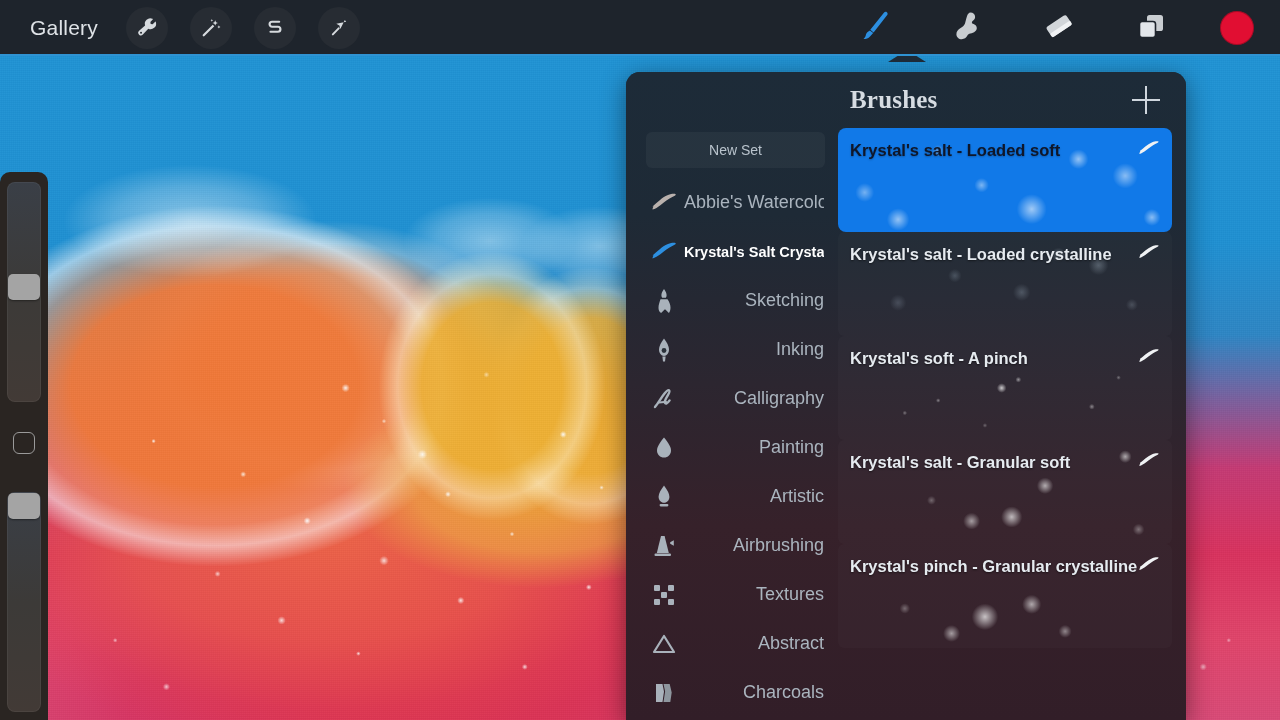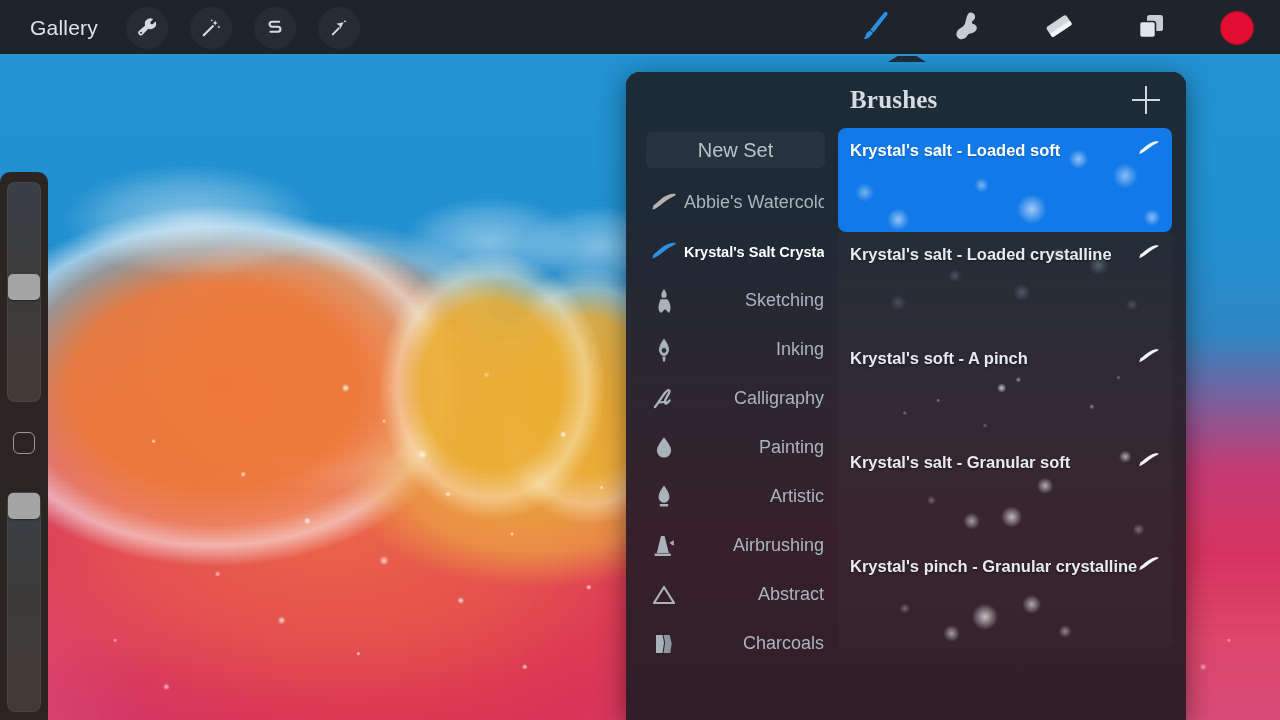--- a/index.html
+++ b/index.html
@@ -291,21 +291,21 @@
   }
   .new-set-btn {
     margin: 4px 13px 10px 20px;
     height: 36px;
     border-radius: 6px;
     background: rgba(255,255,255,0.045);
     display: flex;
     align-items: center;
     justify-content: center;
     color: #b9c3cc;
-    font-size: 20px;
+    font-size: 14px;
     cursor: pointer;
   }
   .set-row {
     position: relative;
     height: 49px;
     display: flex;
     align-items: center;
     cursor: pointer;
     padding-right: 14px;
   }
@@ -356,21 +356,21 @@
     position: absolute;
     left: 12px; top: 13px;
     font-size: 16.5px;
     font-weight: bold;
     color: #e6ebf0;
     z-index: 3;
     white-space: nowrap;
     text-shadow: 0 1px 2px rgba(0,0,0,0.5);
   }
   .brush-row.selected .brush-name {
-    color: #ffffff;
+    color: #0f172a;
     text-shadow: 0 1px 2px rgba(0,0,0,0.25);
   }
   .brush-strokeicon {
     position: absolute;
     right: 10px; top: 12px;
     z-index: 3;
   }
   .brush-preview {
     position: absolute;
     inset: 0;
@@ -635,20 +635,34 @@
                   <svg width="26" height="26" viewBox="0 0 26 26">
                     <path fill="#a9b2bb" d="M10 3h3.6l4.2 17H5.8z"></path>
                     <rect x="3.5" y="20.6" width="16.5" height="2.5" rx="1.1" fill="#a9b2bb"></rect>
                     <path fill="#a9b2bb" d="M19.2 9.2l3.6-2v5.6l-3.6-2z"></path>
                   </svg>
                 </span>
                 <span class="set-label">Airbrushing</span>
               </div>
               <div class="set-row">
                 <span class="set-icon">
+                  <svg width="24" height="24" viewBox="0 0 24 24">
+                    <g fill="#a9b2bb">
+                      <rect x="2" y="2" width="6" height="6" rx="1"></rect>
+                      <rect x="9" y="9" width="6" height="6" rx="1"></rect>
+                      <rect x="16" y="2" width="6" height="6" rx="1"></rect>
+                      <rect x="2" y="16" width="6" height="6" rx="1"></rect>
+                      <rect x="16" y="16" width="6" height="6" rx="1"></rect>
+                    </g>
+                  </svg>
+                </span>
+                <span class="set-label">Textures</span>
+              </div>
+              <div class="set-row">
+                <span class="set-icon">
                   <svg width="26" height="22" viewBox="0 0 26 22">
                     <path fill="none" stroke="#a9b2bb" stroke-width="2.2" stroke-linejoin="round" d="M13 3 23 19H3z"></path>
                   </svg>
                 </span>
                 <span class="set-label">Abstract</span>
               </div>
               <div class="set-row">
                 <span class="set-icon">
                   <svg width="24" height="26" viewBox="0 0 24 26">
                     <path fill="#a9b2bb" d="M4 4h6.5l1.5 7.5L10.5 22H4z"></path>

